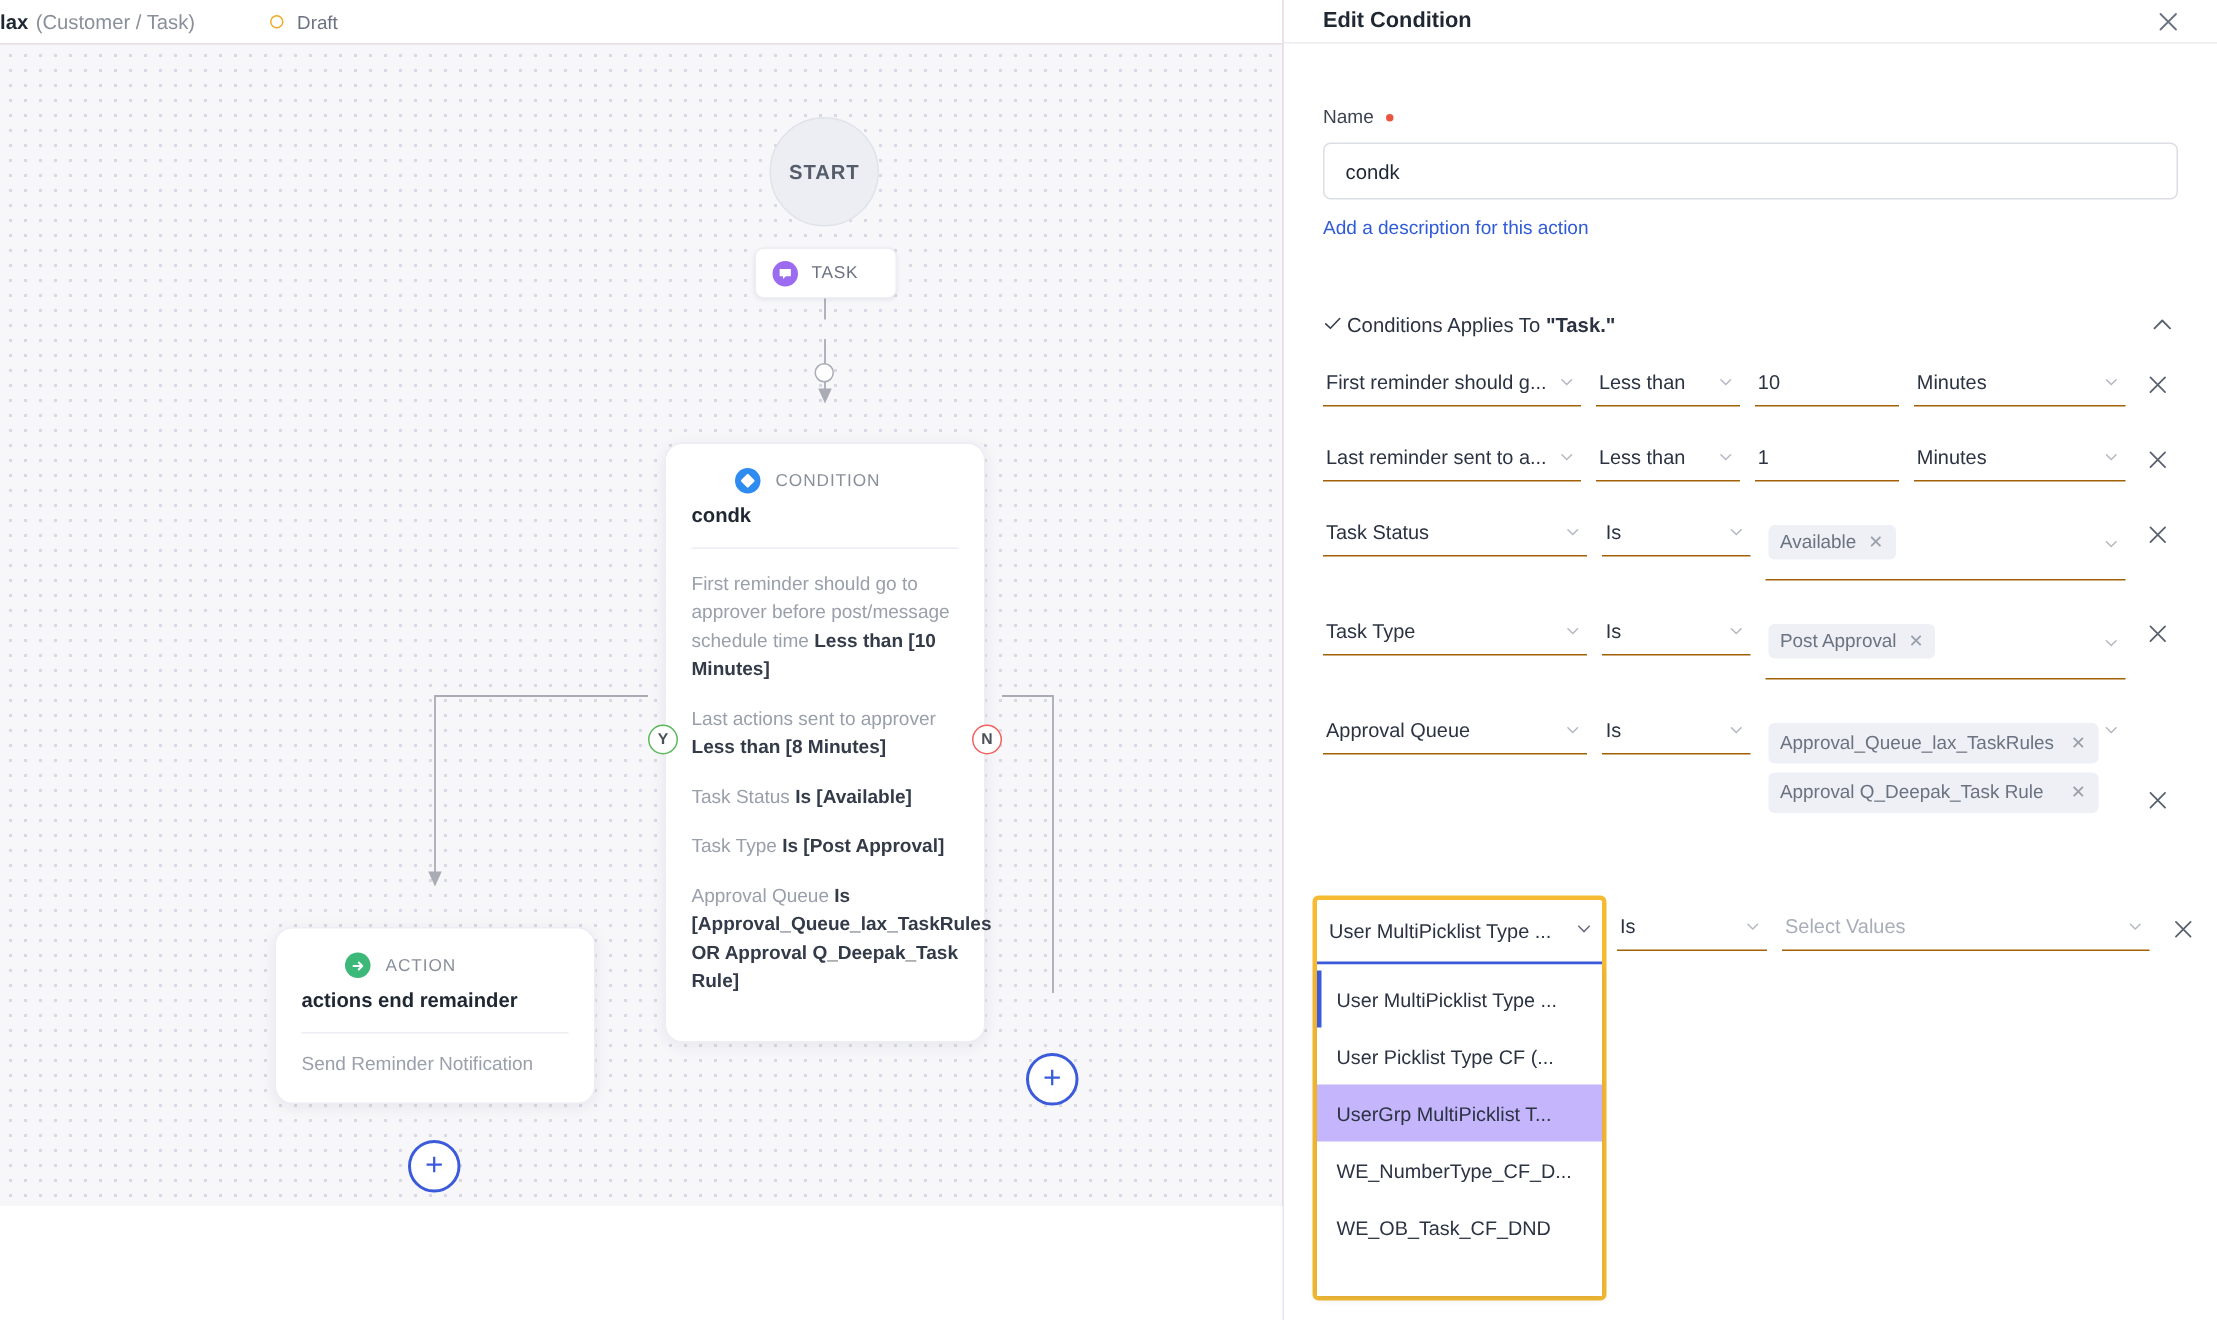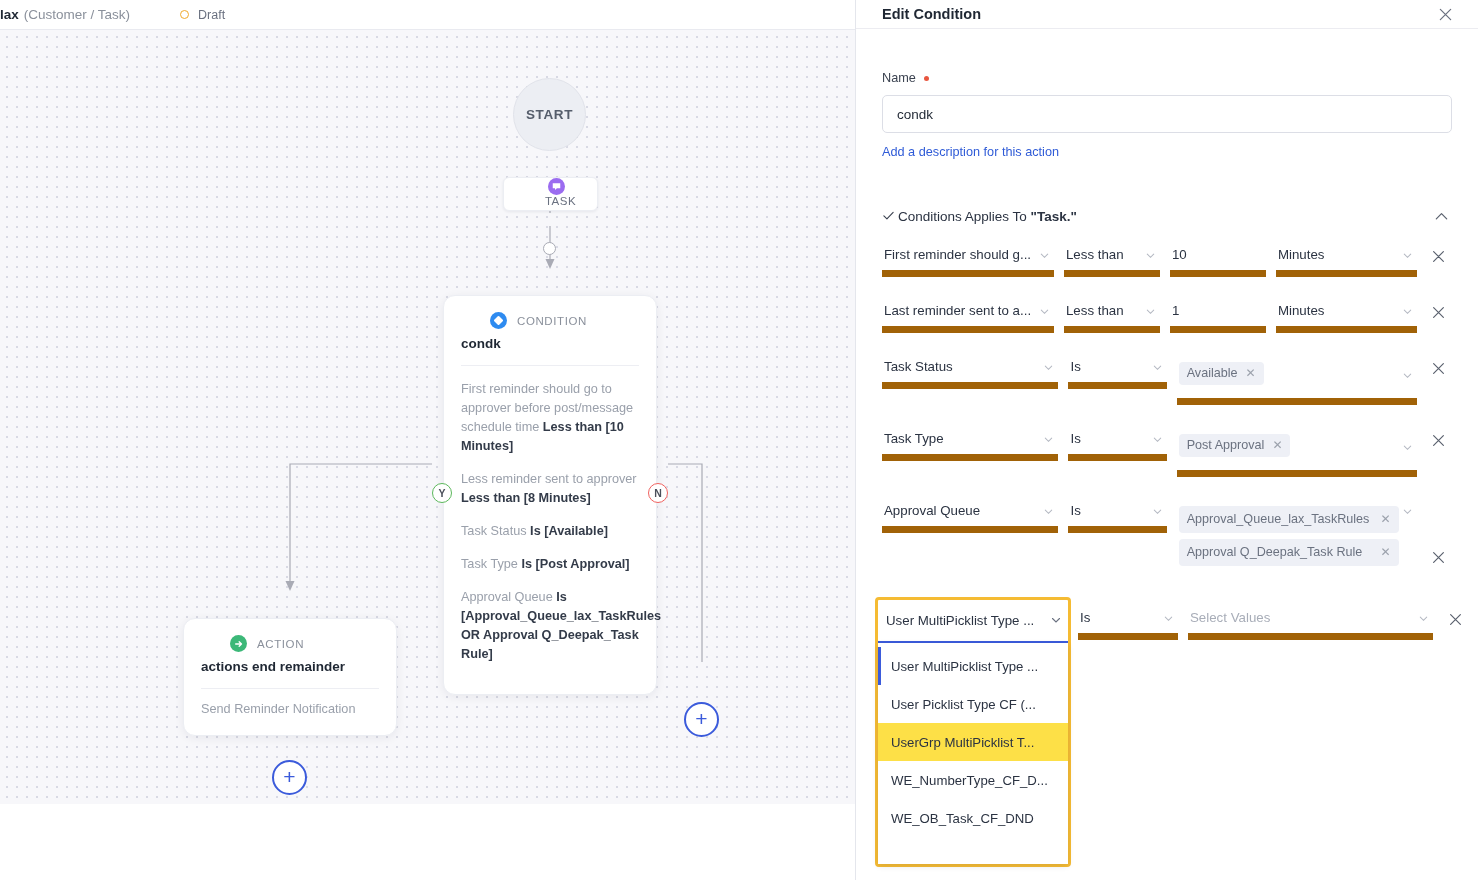--- a/index.html
+++ b/index.html
@@ -51,25 +51,25 @@
   .start-node {
     position: absolute; left: 513px; top: 48px;
     width: 73px; height: 73px; border-radius: 50%;
     background: #eceef3; border: 1px solid #e1e3ea;
     display: flex; align-items: center; justify-content: center;
     font-size: 13.5px; font-weight: 700; letter-spacing: .6px; color: #555d6b;
   }
 
   
   .task-node {
-    position: absolute; left: 503px; top: 147px;
+    position: absolute; left: 503px; top: 135px;
     width: 95px; height: 34px; border-radius: 6px;
     background: #ffffff; border: 1px solid #eceef3;
     box-shadow: 0 1px 3px rgba(30,35,60,.08);
-    display: flex; align-items: center; padding-left: 11px; flex-direction: column;
+    display: flex; align-items: center; padding-left: 11px;
   }
   .ic-task {
     width: 17px; height: 17px; border-radius: 50%;
     background: #9b6cf0; display:flex; align-items:center; justify-content:center;
     flex: none;
   }
   .ic-task svg { display:block; }
   .task-label { font-size: 11.5px; letter-spacing:.5px; color:#6a7180; margin-left: 9px; }
 
   
@@ -162,21 +162,21 @@
   }
   .chk { color:#3b4250; font-size:13px; width:16px; flex:none; }
   .sect-title { font-size:13.5px; color:#2b3342; flex:1; }
   .sect-title b { font-weight:700; }
   .chev-up { color:#5a616e; display:flex; }
 
   
   .rows { margin-top:16px; }
   .row { display:flex; align-items:flex-start; }
   .cell {
-    position:relative; border-bottom:7px solid #a16207;
+    position:relative; border-bottom:1px solid #a16207;
     padding:6px 18px 8px 2px; min-height:30px;
     display:flex; align-items:center;
   }
   .cell .cv { font-size:13.3px; color:#2b3342; white-space:nowrap; overflow:hidden; text-overflow:ellipsis; }
   .cell .cv.ph { color:#a8adb8; }
   .cell .mini-chev {
     position:absolute; right:4px; top:50%; transform:translateY(-50%);
     color:#b4b8c2;
   }
   .c-field { width:180px; }
@@ -211,21 +211,21 @@
     border-bottom:2px solid #3b5bdb;
   }
   .hl-select .cv { font-size:13.3px; color:#2b3342; flex:1; white-space:nowrap; overflow:hidden; text-overflow:ellipsis; }
   .hl-list { background:#ffffff; padding:4px 0 0 0; box-shadow:0 2px 6px rgba(30,35,60,.12); height:221px; }
   .hl-item {
     height:38px; display:flex; align-items:center; padding-left:13px;
     font-size:13.2px; color:#2b3342; white-space:nowrap; overflow:hidden; text-overflow:ellipsis;
     cursor:pointer;
   }
   .hl-item.first { border-left:3px solid #3b5bdb; padding-left:10px; }
-  .hl-item.sel { background:#fde047; }
+  .hl-item.sel { background:#c4b5fd; }
 
   
   .float-row {
     position:absolute; left:1078px; top:604px; width:400px;
     display:flex; align-items:flex-start;
   }
 </style>
 </head>
 <body>
 
@@ -283,21 +283,21 @@
             </span>
           <span class="node-kind">CONDITION</span>
         </div>
         <div class="node-title">condk</div>
         <div class="node-rule"></div>
         <div class="cond-lines">
           <div class="cl">
             <span>First reminder should go to approver before post/message schedule time </span><b>Less than [10 Minutes]</b>
           </div>
           <div class="cl">
-            <span>Less reminder sent to approver </span><b>Less than [8 Minutes]</b>
+            <span>Last actions sent to approver </span><b>Less than [8 Minutes]</b>
           </div>
           <div class="cl">
             <span>Task Status </span><b>Is [Available]</b>
           </div>
           <div class="cl">
             <span>Task Type </span><b>Is [Post Approval]</b>
           </div>
           <div class="cl">
             <span>Approval Queue </span><b>Is [Approval_Queue_lax_TaskRules OR Approval Q_Deepak_Task Rule]</b>
           </div>

